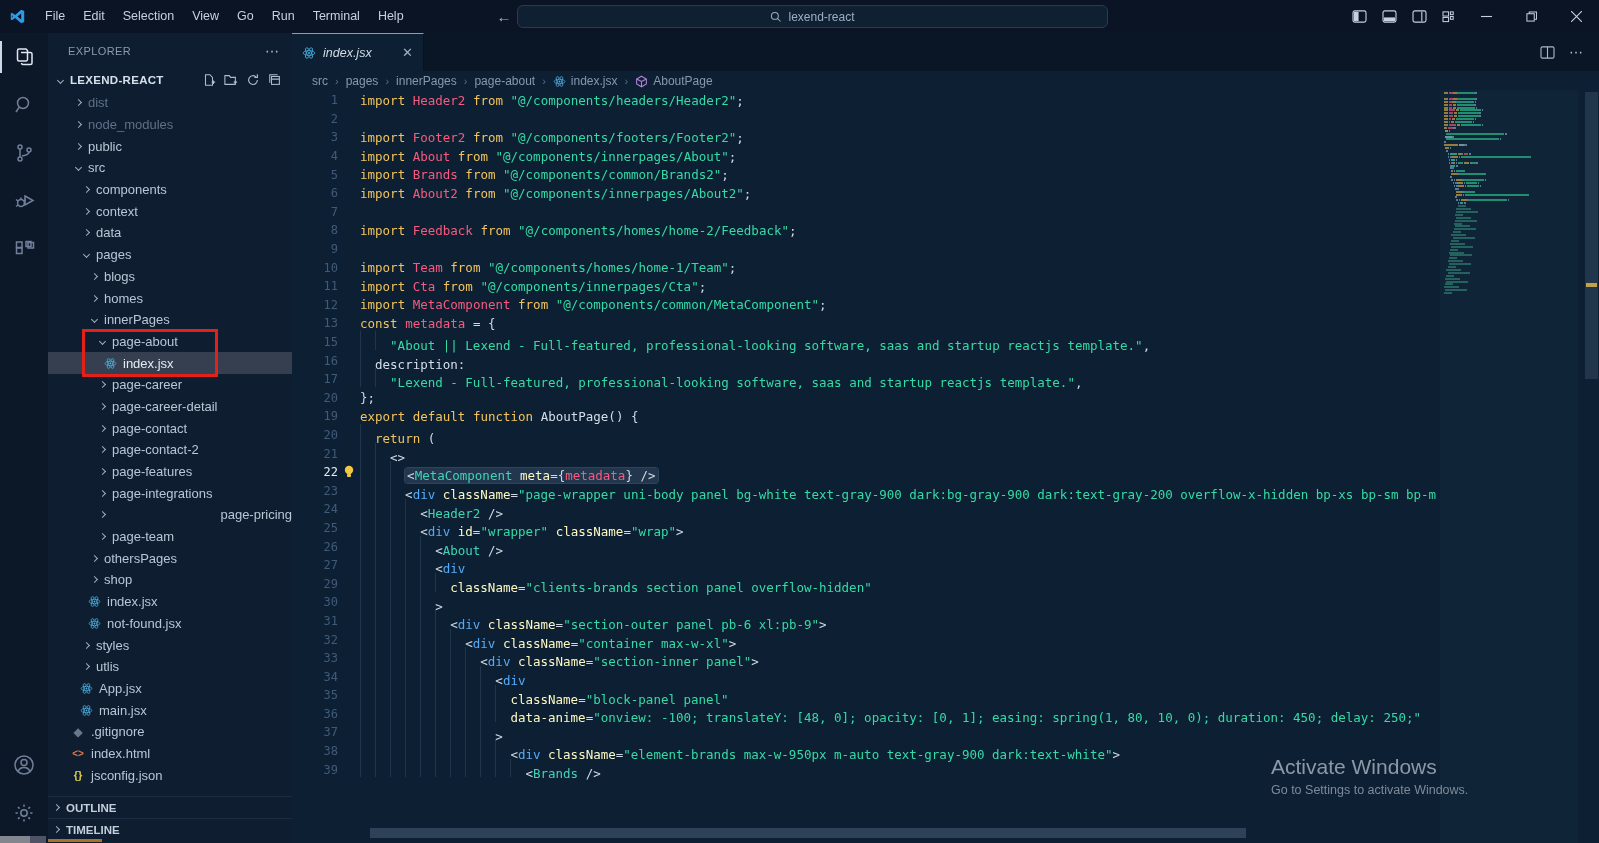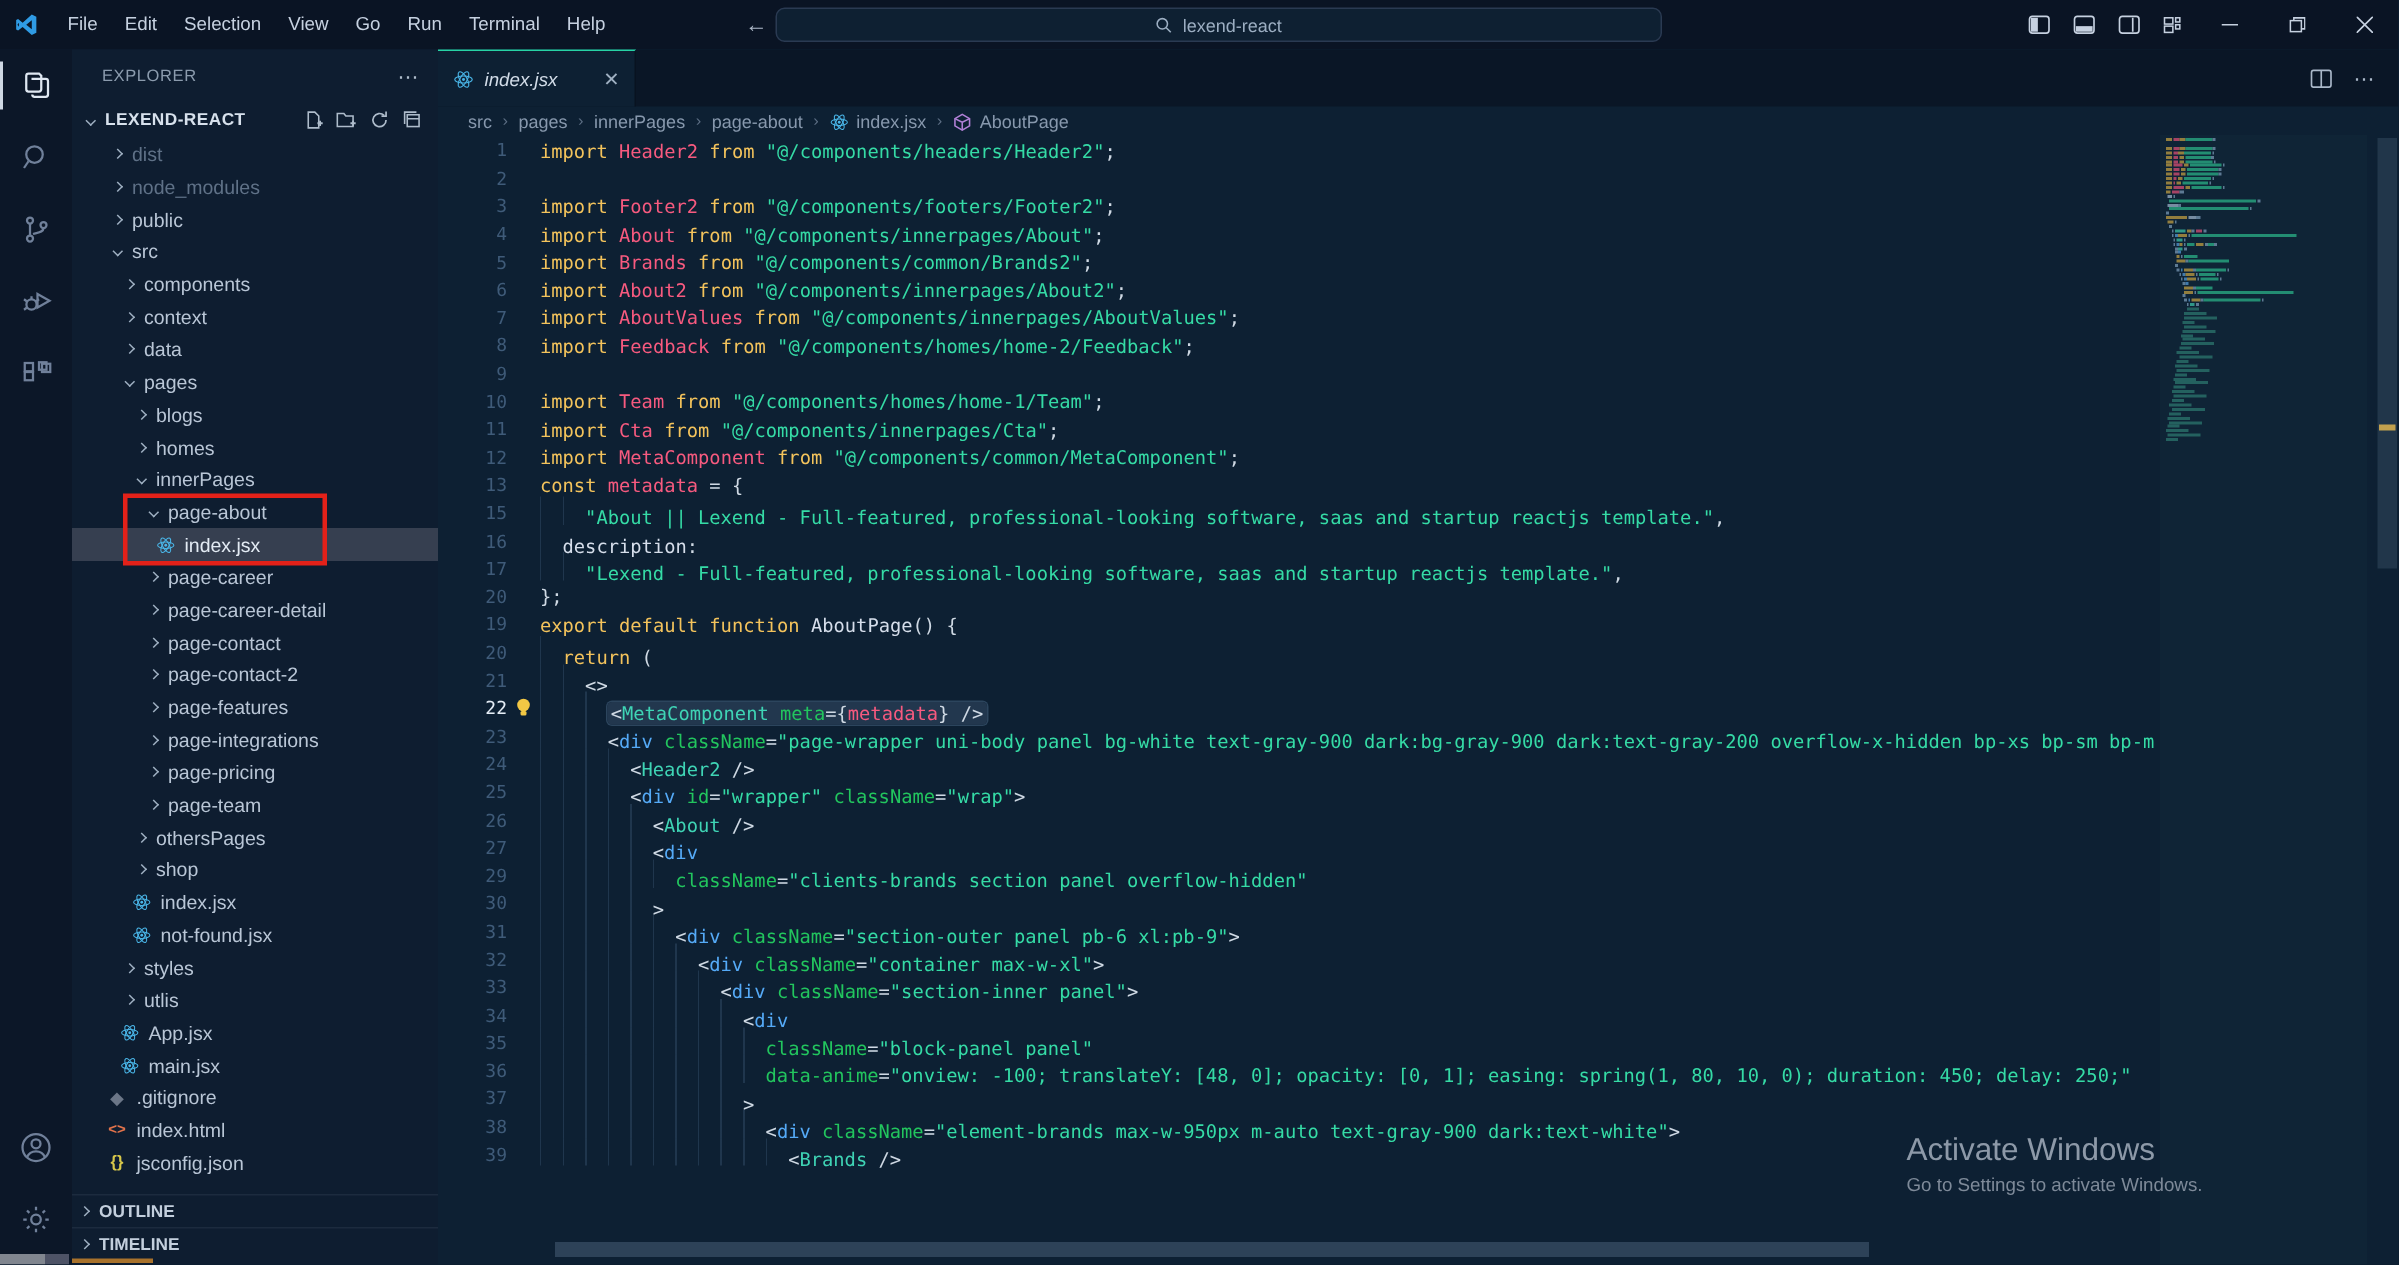--- a/index.html
+++ b/index.html
@@ -64,21 +64,21 @@
   .bc { display:flex; align-items:center; gap:5px; }
 
   #code { position:absolute; left:0; top:58px; width:1307px; height:752px; overflow:hidden;
     font-family:"DejaVu Sans Mono", monospace; font-size:12.5px; }
   .cline { height:18.6px; display:flex; align-items:center; white-space:pre; }
   .gnum { width:46px; text-align:right; color:#3f5b79; flex:none; font-size:12px; }
   .gslot { width:22px; flex:none; display:flex; justify-content:center; }
   .cline.active .gnum { color:#e5edf6; }
   .cindent { display:inline-block; height:18.6px;
     background:repeating-linear-gradient(to right, rgba(96,132,170,.22) 0 1px, transparent 1px 15.04px); }
-  .tk-k { color:#f3c35c; } .tk-a { color:#22c55e; }
+  .tk-k { color:#f3c35c; } .tk-a { color:#fef9c3; }
   .tk-n { color:#f75a7f; }
   .tk-s { color:#35dba6; }
   .tk-p { color:#cfd9e4; }
   .tk-h { color:#55aaf7; }
   .tk-c { color:#3fd4b5; }
   .tk-w { color:#d6deeb; }
   .hlspan { background:#22374e; box-shadow:0 0 0 1px rgba(125,165,205,.28); border-radius:3px; padding:0 2px; }
 
   #minimap { position:absolute; left:1148px; top:57px; width:138px; height:753px; background:#0f2436; }
   .mbar { position:absolute; height:2px; }
@@ -380,21 +380,21 @@
             <i></i>
           </span>
           <span class="tlabel">page-features</span>
         </div>
         <div class="trow" style="padding-left: 46px;">
           <span class="chev right">
             <i></i>
           </span>
           <span class="tlabel">page-integrations</span>
         </div>
-        <div class="trow" style="padding-left: 46px;">
+        <div class="trow" style="padding-left: 46px; justify-content: space-between;">
           <span class="chev right">
             <i></i>
           </span>
           <span class="tlabel">page-pricing</span>
         </div>
         <div class="trow" style="padding-left: 46px;">
           <span class="chev right">
             <i></i>
           </span>
           <span class="tlabel">page-team</span>
@@ -565,21 +565,21 @@
           <span>AboutPage</span>
         </span>
       </div>
     <div id="code">
         <div class="cline"><span class="gnum">1</span><span class="gslot"></span><span class="ccode"><span class="tk-k">import </span><span class="tk-n">Header2</span><span class="tk-k"> from </span><span class="tk-s">"@/components/headers/Header2"</span><span class="tk-p">;</span></span></div>
         <div class="cline"><span class="gnum">2</span><span class="gslot"></span><span class="ccode"></span></div>
         <div class="cline"><span class="gnum">3</span><span class="gslot"></span><span class="ccode"><span class="tk-k">import </span><span class="tk-n">Footer2</span><span class="tk-k"> from </span><span class="tk-s">"@/components/footers/Footer2"</span><span class="tk-p">;</span></span></div>
         <div class="cline"><span class="gnum">4</span><span class="gslot"></span><span class="ccode"><span class="tk-k">import </span><span class="tk-n">About</span><span class="tk-k"> from </span><span class="tk-s">"@/components/innerpages/About"</span><span class="tk-p">;</span></span></div>
         <div class="cline"><span class="gnum">5</span><span class="gslot"></span><span class="ccode"><span class="tk-k">import </span><span class="tk-n">Brands</span><span class="tk-k"> from </span><span class="tk-s">"@/components/common/Brands2"</span><span class="tk-p">;</span></span></div>
         <div class="cline"><span class="gnum">6</span><span class="gslot"></span><span class="ccode"><span class="tk-k">import </span><span class="tk-n">About2</span><span class="tk-k"> from </span><span class="tk-s">"@/components/innerpages/About2"</span><span class="tk-p">;</span></span></div>
-        <div class="cline"><span class="gnum">7</span><span class="gslot"></span><span class="ccode"><span class="tk-k">import </span><span class="tk-n">AboutValues</span><span class="tk-k"> from </span><span class="tk-s">"@/components/innerpages/AboutValues"</span><span class="tk-p">;</span></span></div>
+        <div class="cline"><span class="gnum">7</span><span class="gslot"></span></div>
         <div class="cline"><span class="gnum">8</span><span class="gslot"></span><span class="ccode"><span class="tk-k">import </span><span class="tk-n">Feedback</span><span class="tk-k"> from </span><span class="tk-s">"@/components/homes/home-2/Feedback"</span><span class="tk-p">;</span></span></div>
         <div class="cline"><span class="gnum">9</span><span class="gslot"></span></div>
         <div class="cline"><span class="gnum">10</span><span class="gslot"></span><span class="ccode"><span class="tk-k">import </span><span class="tk-n">Team</span><span class="tk-k"> from </span><span class="tk-s">"@/components/homes/home-1/Team"</span><span class="tk-p">;</span></span></div>
         <div class="cline"><span class="gnum">11</span><span class="gslot"></span><span class="ccode"><span class="tk-k">import </span><span class="tk-n">Cta</span><span class="tk-k"> from </span><span class="tk-s">"@/components/innerpages/Cta"</span><span class="tk-p">;</span></span></div>
         <div class="cline"><span class="gnum">12</span><span class="gslot"></span><span class="ccode"><span class="tk-k">import </span><span class="tk-n">MetaComponent</span><span class="tk-k"> from </span><span class="tk-s">"@/components/common/MetaComponent"</span><span class="tk-p">;</span></span></div>
         <div class="cline"><span class="gnum">13</span><span class="gslot"></span><span class="ccode"><span class="tk-k">const </span><span class="tk-n">metadata</span><span class="tk-p"> = {</span></span></div>
         <div class="cline"><span class="gnum">15</span><span class="gslot"></span><span class="ccode"><span class="cindent" style="width: 30.08px;"></span><span class="tk-s">"About || Lexend - Full-featured, professional-looking software, saas and startup reactjs template."</span><span class="tk-p">,</span></span></div>
         <div class="cline"><span class="gnum">16</span><span class="gslot"></span><span class="ccode"><span class="cindent" style="width: 15.04px;"></span><span class="tk-w">description</span><span class="tk-p">:</span></span></div>
         <div class="cline"><span class="gnum">17</span><span class="gslot"></span><span class="ccode"><span class="cindent" style="width: 30.08px;"></span><span class="tk-s">"Lexend - Full-featured, professional-looking software, saas and startup reactjs template."</span><span class="tk-p">,</span></span></div>
         <div class="cline"><span class="gnum">20</span><span class="gslot"></span><span class="ccode"><span class="tk-p">};</span></span></div>

